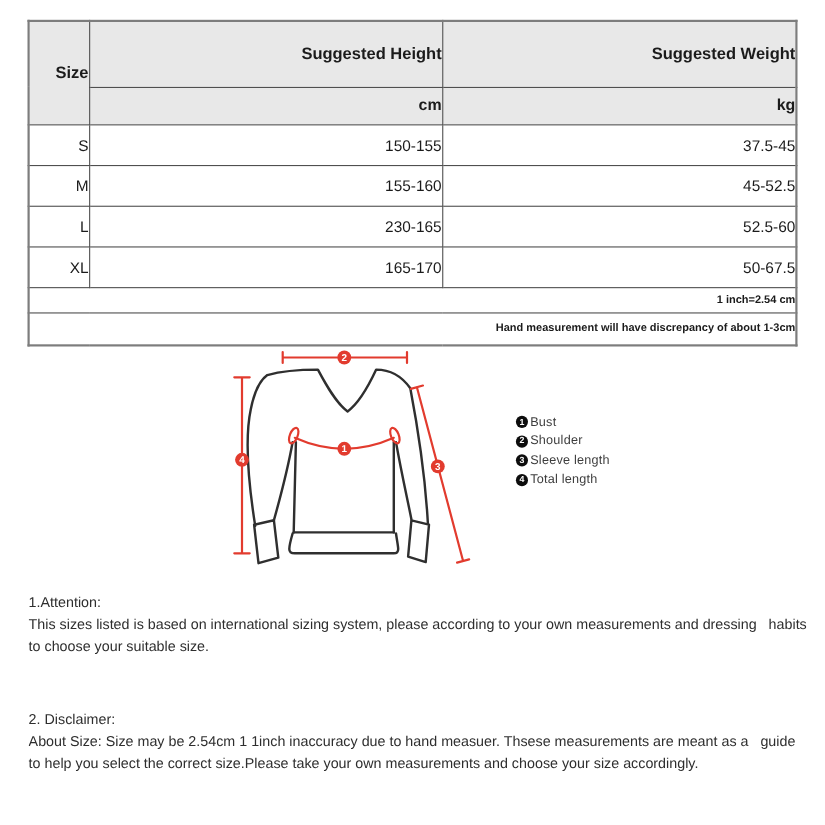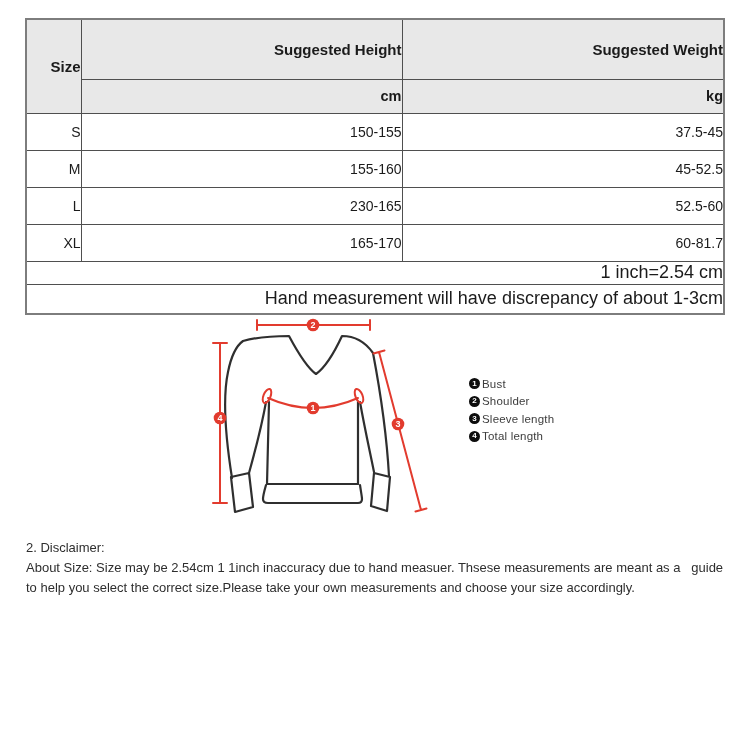--- a/index.html
+++ b/index.html
@@ -17,21 +17,21 @@
     color:#1b1b1b;padding:0;overflow:hidden;
   }
   .r-h1{height:60px;}
   .r-h2{height:34px;}
   .r-data{height:37px;}
   .r-fn1{height:23px;}
   .r-fn2{height:30px;padding-left:29px;}
   td.hd{background:#e8e8e8;font-weight:bold;font-size:15px;}
   td.unit{font-size:14.5px;}
   td.cell{font-size:14px;}
-  td.fn{font-weight:normal;font-size:18px;border-color:#6e6e6e;}
+  td.fn{font-weight:bold;font-size:10px;border-color:#6e6e6e;}
 
   
   svg.diagram{position:absolute;left:170px;top:310px;width:300px;height:220px;}
 
   .legend{position:absolute;left:469px;top:375px;}
   .legend-item{display:flex;align-items:center;height:17.5px;}
   .badge{
     flex:0 0 auto;width:11px;height:11px;border-radius:50%;
     background:#0d0d0d;color:#fff;font-size:8px;font-weight:bold;
     display:flex;align-items:center;justify-content:center;line-height:1;
@@ -78,21 +78,21 @@
       <td class="cell">45-52.5</td>
     </tr>
     <tr class="r-data">
       <td class="cell">L</td>
       <td class="cell">230-165</td>
       <td class="cell">52.5-60</td>
     </tr>
     <tr class="r-data">
       <td class="cell">XL</td>
       <td class="cell">165-170</td>
-      <td class="cell">60-81.7</td>
+      <td class="cell">50-67.5</td>
     </tr>
     <tr class="r-fn1">
       <td colspan="3" class="fn">1 inch=2.54 cm</td>
     </tr>
     <tr class="r-fn2">
       <td colspan="3" class="fn">Hand measurement will have discrepancy of about 1-3cm</td>
     </tr>
   </tbody>
     </table>
 
@@ -148,20 +148,23 @@
       <span class="badge">3</span>
       <span class="legend-label">Sleeve length</span>
     </div>
     <div class="legend-item">
       <span class="badge">4</span>
       <span class="legend-label">Total length</span>
     </div>
   </div>
 
   <div class="notes">
+    <div class="note">1.Attention:
+This sizes listed is based on international sizing system, please according to your own measurements and dressing   habits
+to choose your suitable size.</div>
     <div class="note">2. Disclaimer:
 About Size: Size may be 2.54cm 1 1inch inaccuracy due to hand measuer. Thsese measurements are meant as a   guide
 to help you select the correct size.Please take your own measurements and choose your size accordingly.</div>
     
     
   </div>
 
 </div>
 
 </body></html>

